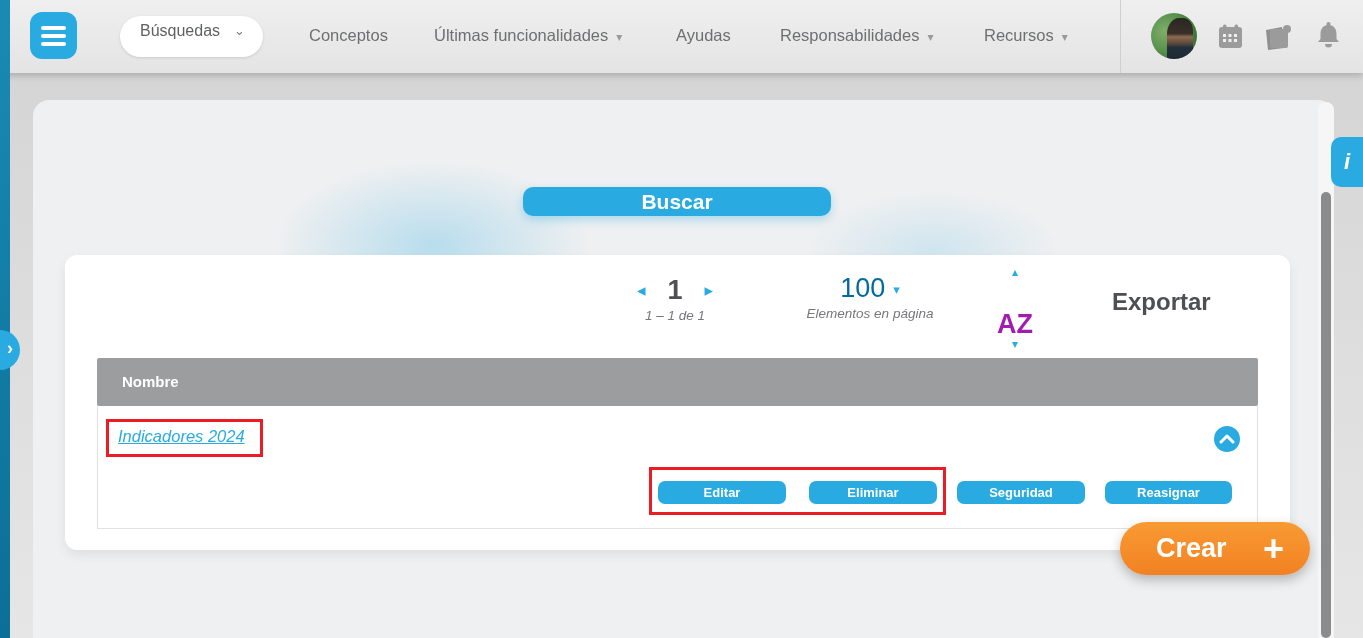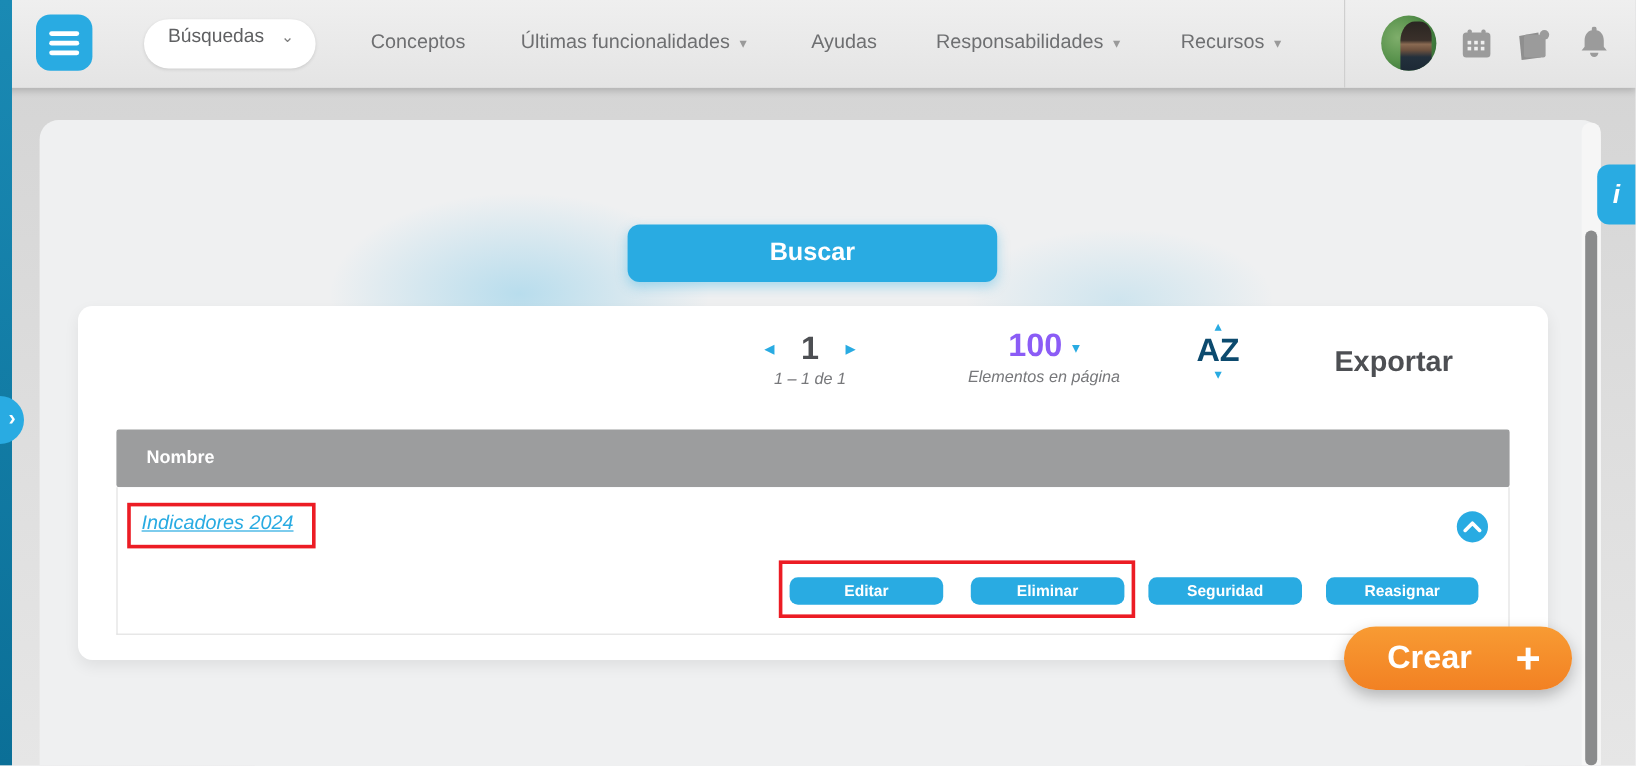--- a/index.html
+++ b/index.html
@@ -53,42 +53,42 @@
   .blob2 { left:770px; top:90px; width:260px; height:120px;
     background:radial-gradient(ellipse at center, rgba(41,171,226,.16) 0%, rgba(41,171,226,0) 70%); }
 
   .panel1 { position:absolute; left:32px; top:12px; width:1225px; height:50px;
     background:#fff; border-radius:12px; box-shadow:0 5px 12px rgba(0,0,0,.07); }
   .save-search { position:absolute; right:25px; top:10px; height:29px; padding:0 20px;
     background:#fff; border:2px solid #29abe2; border-radius:6px; color:#29abe2;
     font-weight:bold; font-size:15px; line-height:25px; cursor:pointer;
     font-family:"Liberation Sans", sans-serif; }
 
-  .buscar-btn { position:absolute; left:490px; top:87px; width:308px; height:48px;
+  .buscar-btn { position:absolute; left:490px; top:87px; width:308px; height:29px;
     background:#29abe2; border:none; border-radius:10px; color:#fff; font-weight:bold;
     font-size:21px; cursor:pointer; box-shadow:0 4px 10px rgba(41,171,226,.35);
     font-family:"Liberation Sans", sans-serif; }
 
   .panel2 { position:absolute; left:32px; top:155px; width:1225px; height:295px;
     background:#fff; border-radius:12px; box-shadow:0 5px 12px rgba(0,0,0,.07); }
 
   
   .pager { position:absolute; left:540px; top:20px; width:140px; text-align:center; }
   .pager-row { display:flex; align-items:center; justify-content:center; gap:22px; }
   .pg-arrow { color:#29abe2; font-size:17px; cursor:pointer; line-height:1; }
   .pg-num { font-size:27px; font-weight:bold; color:#4d4f53; }
   .pg-range { margin-top:2px; font-size:13.5px; font-style:italic; color:#77787b; }
   .pagesize { position:absolute; left:720px; top:18px; width:170px; text-align:center; }
   .ps-row { display:flex; align-items:flex-start; justify-content:center; gap:8px; }
-  .ps-num { font-size:27px; font-weight:bold; color:#8b5cf6; cursor:pointer; }
+  .ps-num { font-size:27px; font-weight:normal; color:#0369a1; cursor:pointer; }
   .ps-dd { color:#29abe2; font-size:13px; margin-top:9px; cursor:pointer; }
   .ps-label { margin-top:2px; font-size:13.5px; font-style:italic; color:#77787b; }
   .sorter { position:absolute; left:920px; top:12px; width:60px; text-align:center; cursor:pointer; }
   .sort-arrow { color:#29abe2; font-size:12px; line-height:10px; }
-  .sort-label { font-size:27px; font-weight:bold; color:#0c4a6e; line-height:30px; }
+  .sort-label { font-size:27px; font-weight:bold; color:#a21caf; line-height:30px;margin-top:32px; }
   .export { position:absolute; left:1047px; top:33px; font-size:24px; font-weight:bold;
     color:#4d4f53; cursor:pointer; }
 
   
   .thead { position:absolute; left:32px; top:103px; width:1161px; height:48px;
     background:#9c9d9e; border-radius:2px; color:#fff; font-weight:bold;
     font-size:15px; line-height:48px; padding-left:25px; }
   .tbody { position:absolute; left:32px; top:151px; width:1161px; height:123px;
     background:#fff; border:1px solid #e2e2e2; border-top:none; }
   .row-link { position:absolute; left:53px; top:172px; font-size:16.5px; font-style:italic;

